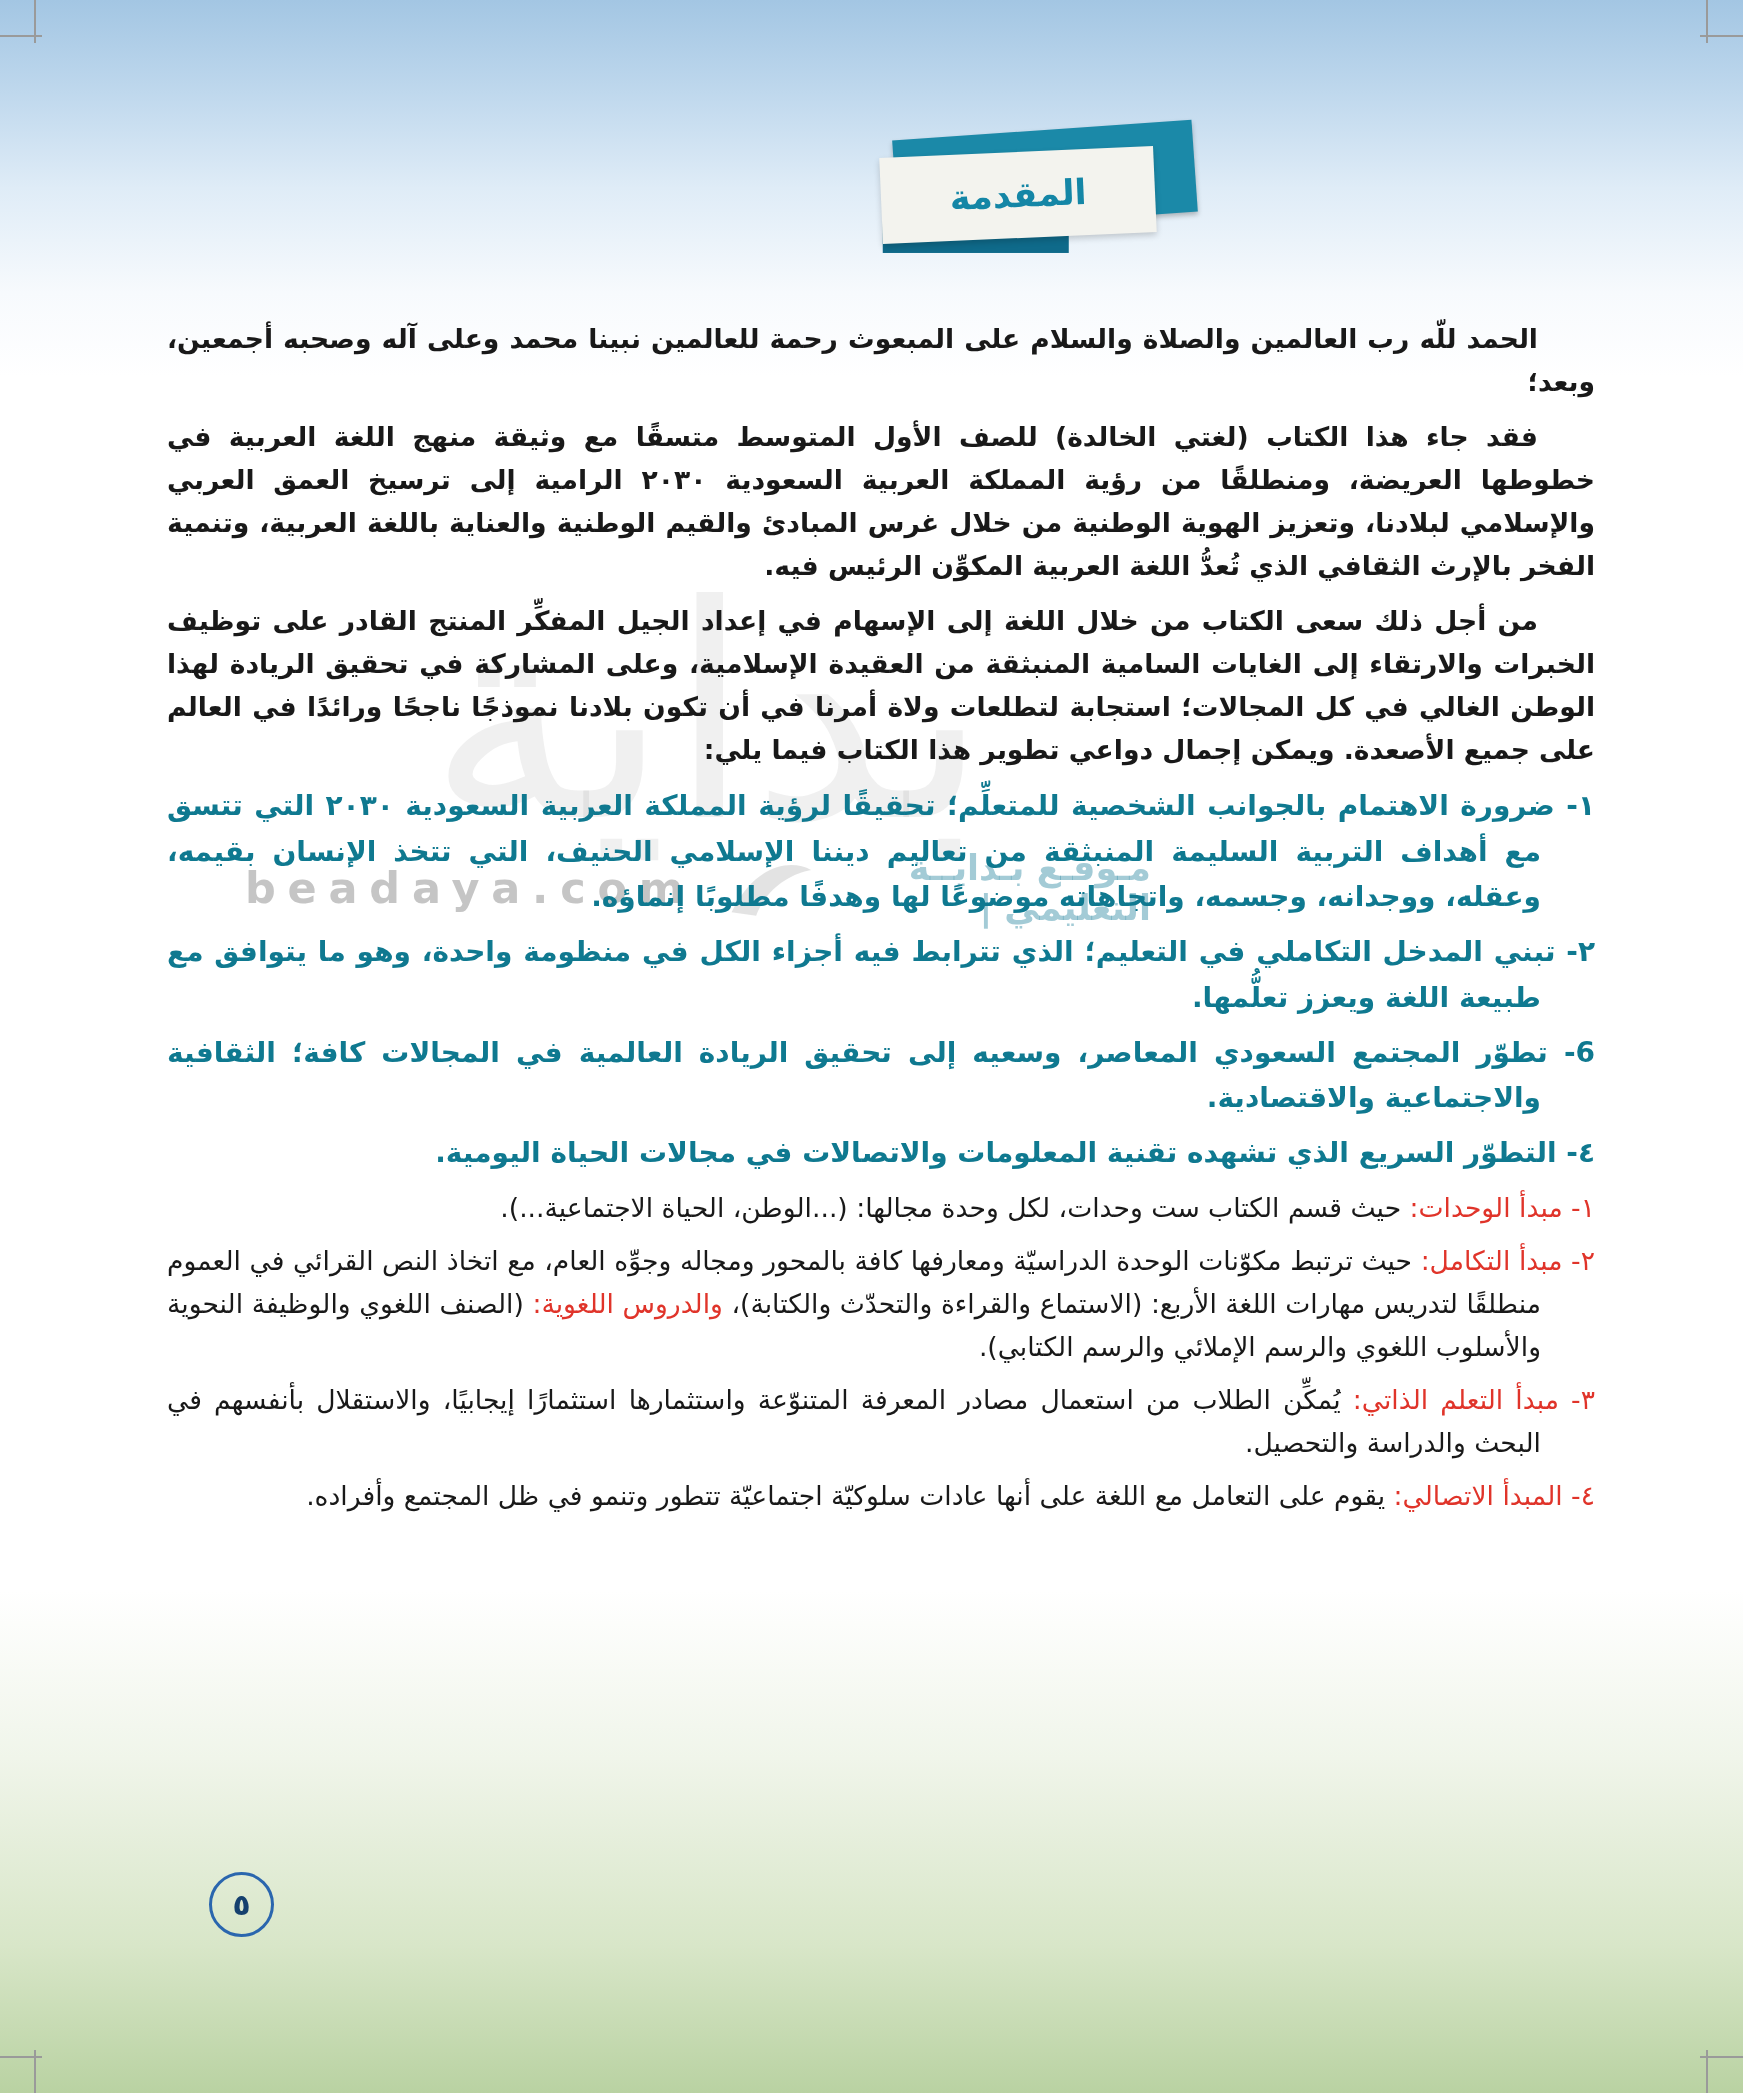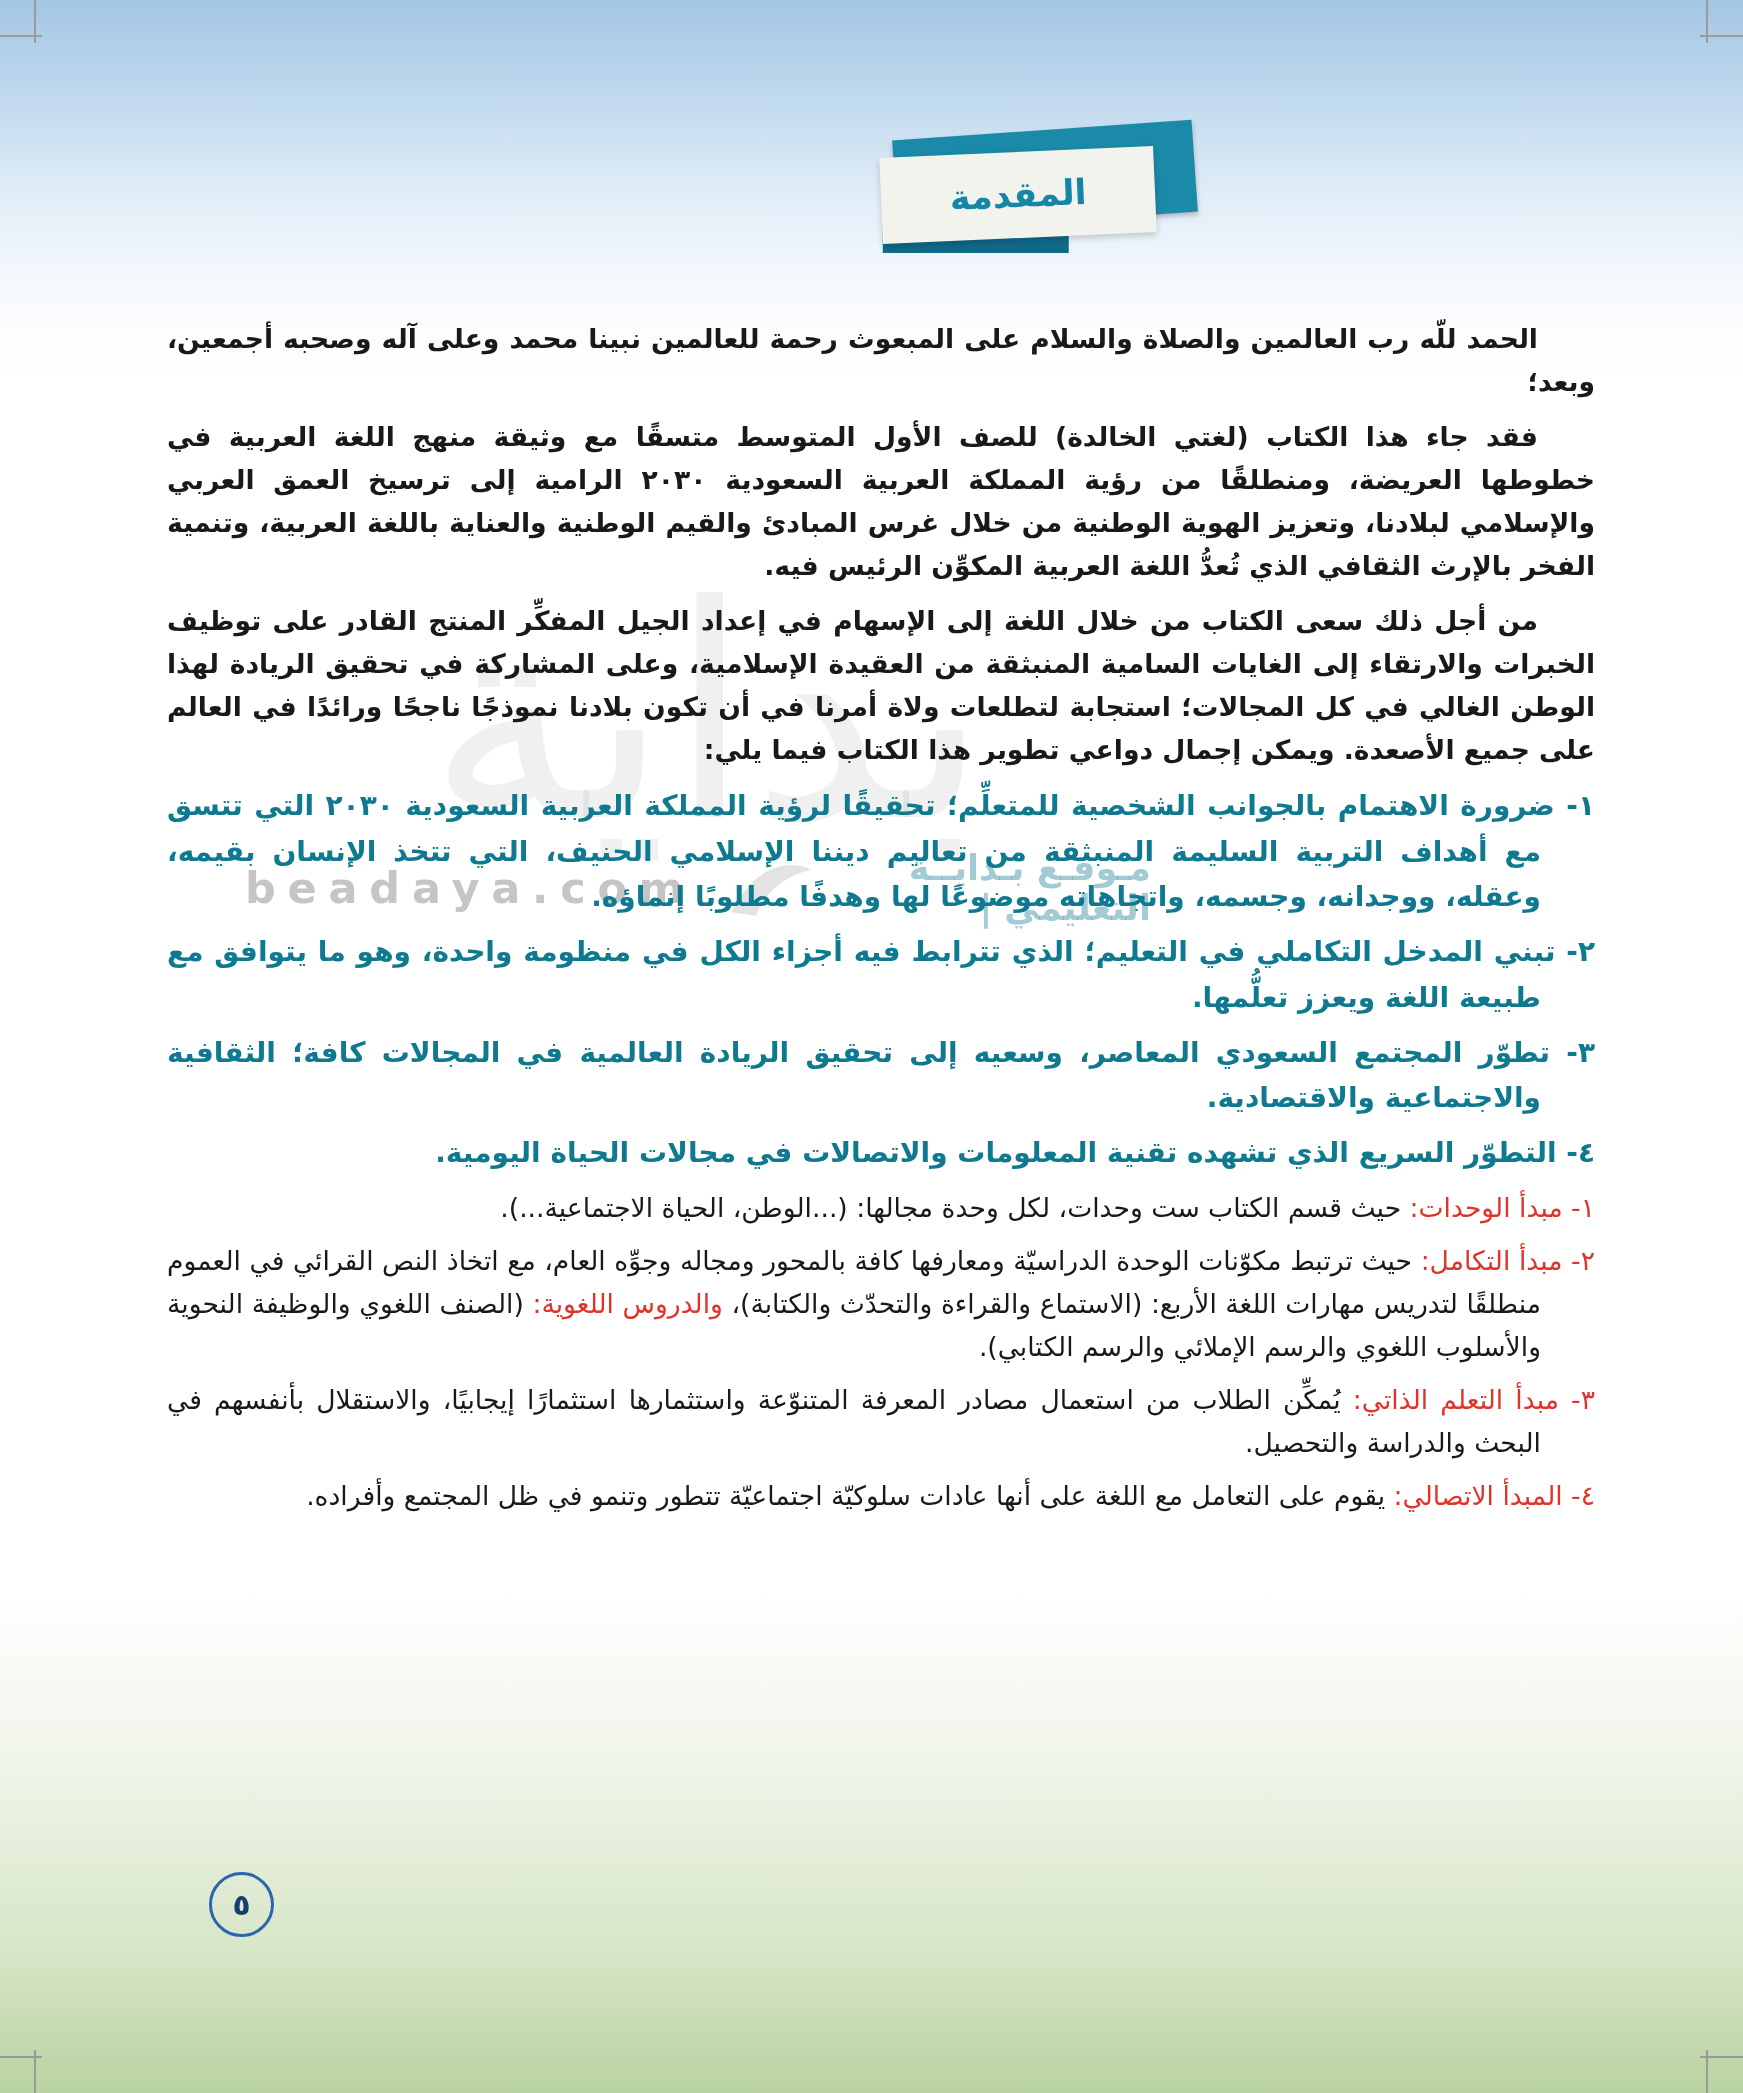--- a/index.html
+++ b/index.html
@@ -171,21 +171,21 @@
   </div>
 
   <div class="content">
 
     <p class="para">الحمد للّه رب العالمين والصلاة والسلام على المبعوث رحمة للعالمين نبينا محمد وعلى آله وصحبه أجمعين، وبعد؛</p>
     <p class="para">فقد جاء هذا الكتاب (لغتي الخالدة) للصف الأول المتوسط متسقًا مع وثيقة منهج اللغة العربية في خطوطها العريضة، ومنطلقًا من رؤية المملكة العربية السعودية ٢٠٣٠ الرامية إلى ترسيخ العمق العربي والإسلامي لبلادنا، وتعزيز الهوية الوطنية من خلال غرس المبادئ والقيم الوطنية والعناية باللغة العربية، وتنمية الفخر بالإرث الثقافي الذي تُعدُّ اللغة العربية المكوِّن الرئيس فيه.</p>
     <p class="para">من أجل ذلك سعى الكتاب من خلال اللغة إلى الإسهام في إعداد الجيل المفكِّر المنتج القادر على توظيف الخبرات والارتقاء إلى الغايات السامية المنبثقة من العقيدة الإسلامية، وعلى المشاركة في تحقيق الريادة لهذا الوطن الغالي في كل المجالات؛ استجابة لتطلعات ولاة أمرنا في أن تكون بلادنا نموذجًا ناجحًا ورائدًا في العالم على جميع الأصعدة. ويمكن إجمال دواعي تطوير هذا الكتاب فيما يلي:</p>
 
     <p class="reason">١- ضرورة الاهتمام بالجوانب الشخصية للمتعلِّم؛ تحقيقًا لرؤية المملكة العربية السعودية ٢٠٣٠ التي تتسق مع أهداف التربية السليمة المنبثقة من تعاليم ديننا الإسلامي الحنيف، التي تتخذ الإنسان بقيمه، وعقله، ووجدانه، وجسمه، واتجاهاته موضوعًا لها وهدفًا مطلوبًا إنماؤه.</p>
     <p class="reason">٢- تبني المدخل التكاملي في التعليم؛ الذي تترابط فيه أجزاء الكل في منظومة واحدة، وهو ما يتوافق مع طبيعة اللغة ويعزز تعلُّمها.</p>
-    <p class="reason">٣- تطوّر المجتمع السعودي المعاصر، وسعيه إلى تحقيق الريادة العالمية في المجالات كافة؛ الثقافية والاجتماعية والاقتصادية.</p>
+    <p class="reason">6- تطوّر المجتمع السعودي المعاصر، وسعيه إلى تحقيق الريادة العالمية في المجالات كافة؛ الثقافية والاجتماعية والاقتصادية.</p>
     <p class="reason">٤- التطوّر السريع الذي تشهده تقنية المعلومات والاتصالات في مجالات الحياة اليومية.</p>
 
 
     <p class="principle">
       <span class="plabel">١- مبدأ الوحدات:</span>
       <span>حيث قسم الكتاب ست وحدات، لكل وحدة مجالها: (...الوطن، الحياة الاجتماعية...).</span>
     </p>
 
     <p class="principle">
       <span class="plabel">٢- مبدأ التكامل:</span>

